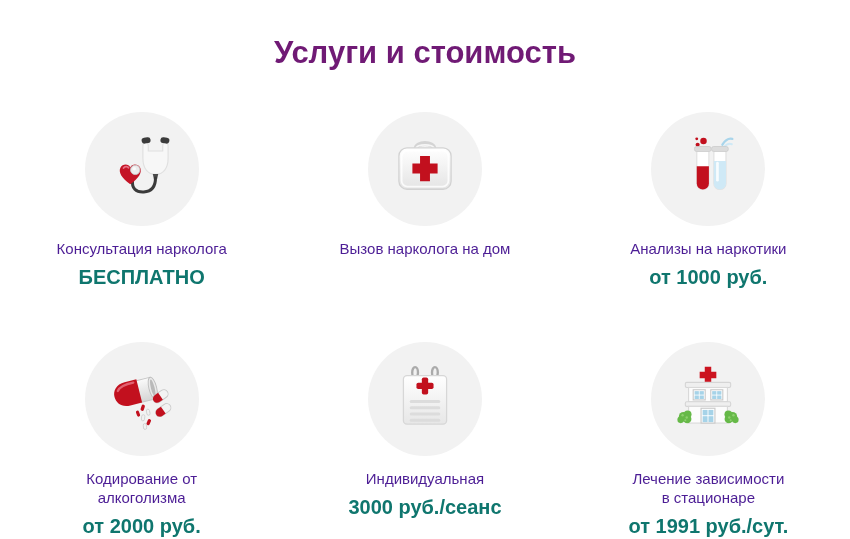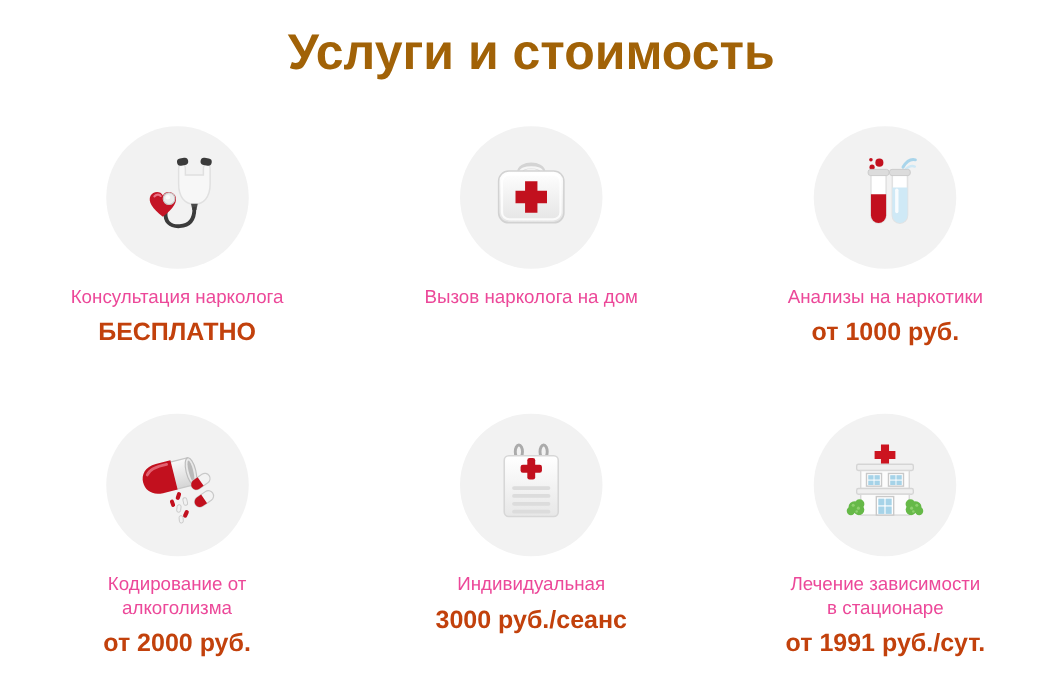--- a/index.html
+++ b/index.html
@@ -3,24 +3,24 @@
 <meta charset="utf-8">
 <style>
   * { box-sizing: border-box; }
   html, body { margin: 0; padding: 0; background: #ffffff; }
   .stage {
     width: 850px; height: 539px; overflow: hidden;
     font-family: "Liberation Sans", sans-serif;
     background: #ffffff;
   }
   .page-title {
-    margin: 5px; padding-top: 17px;
+    margin: 16px; padding-top: 17px;
     text-align: center;
-    font-size: 40px; line-height: 40px; font-weight: 700;
-    color: #a16207;
+    font-size: 31px; line-height: 40px; font-weight: 700;
+    color: #701a75;
   }
   .services-grid {
     margin-top: 39px;
     display: grid;
     grid-template-columns: repeat(3, 1fr);
     row-gap: 53px;
     justify-items: center;
   }
   .service {
     display: flex; flex-direction: column; align-items: center;
@@ -28,27 +28,27 @@
   }
   .icon-circle {
     width: 114px; height: 114px; border-radius: 50%;
     background: #f2f2f2;
     display: flex; align-items: center; justify-content: center;
   }
   .icon-circle svg { display: block; }
   .service-label {
     margin-top: 13px;
     font-size: 15px; line-height: 19px;
-    color: #ec4899;
+    color: #4c1d95;
   }
   .service-label span { display: block; }
   .service-price {
     margin-top: 7px;
     font-size: 20px; line-height: 24px; font-weight: 700;
-    color: #c2410c;
+    color: #0f766e;
   }
 </style>
 </head>
 <body>
 
 <div class="stage">
 
   <h1 class="page-title">Услуги и стоимость</h1>
 
   <div class="services-grid">

